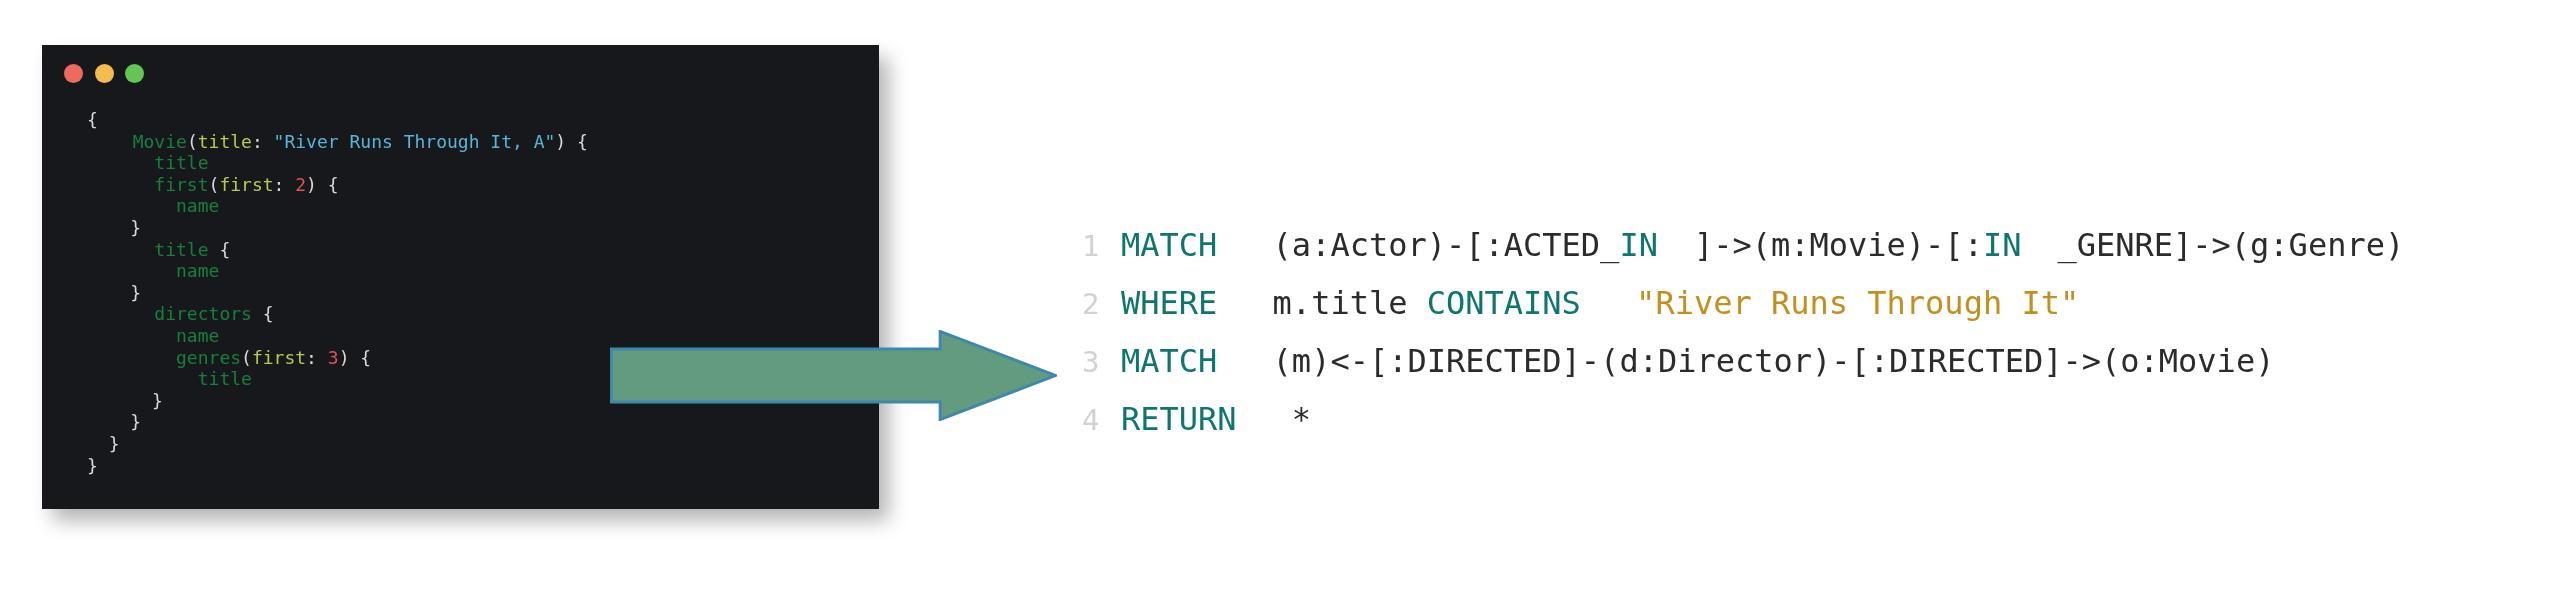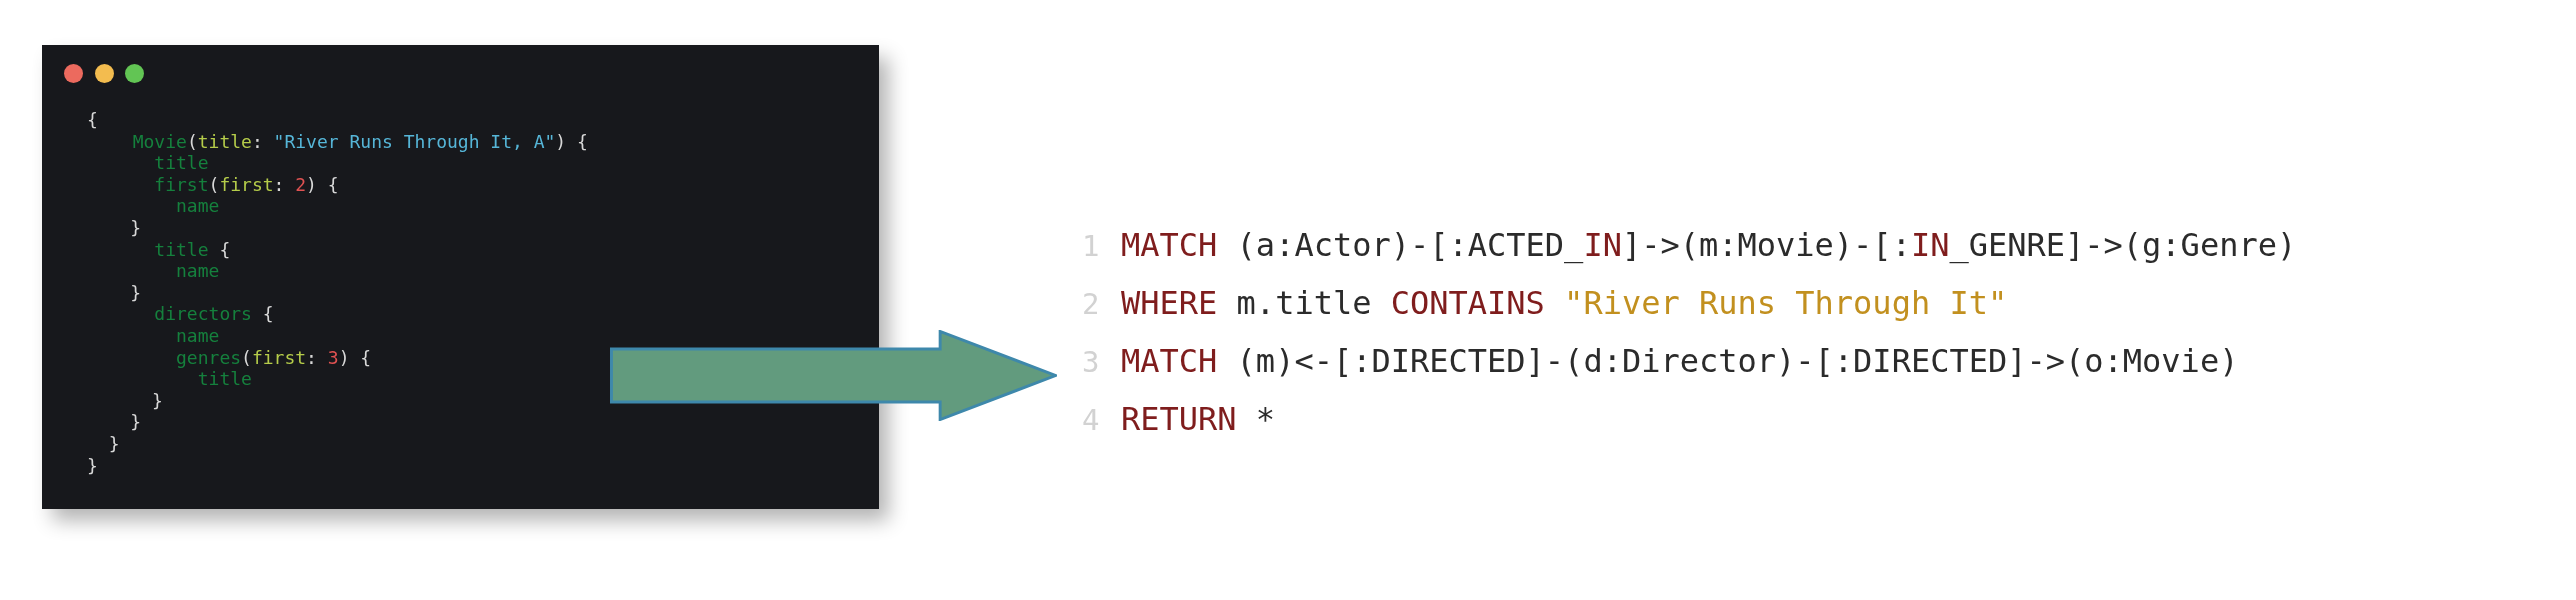--- a/index.html
+++ b/index.html
@@ -91,22 +91,22 @@
     display: block;
     height: 58px;
   }
   .cy-gutter {
     display: inline-block;
     width: 39px;
     text-align: left;
     color: #d2d2d2;
     font-size: 29px;
   }
-  .cy-text { color: #2b2b2b; }
-  .cy-kw   { color: #7f1d1d; }
+  .cy-text { color: #2b2b2b; padding-left: 36px; }
+  .cy-kw   { color: #0f766e; }
   .cy-str  { color: #c2901f; }
 </style>
 </head>
 <body>
 
 <div id="stage">
 
   <div class="code-window" style="background: rgb(23, 24, 28);">
 
     <div class="titlebar">

